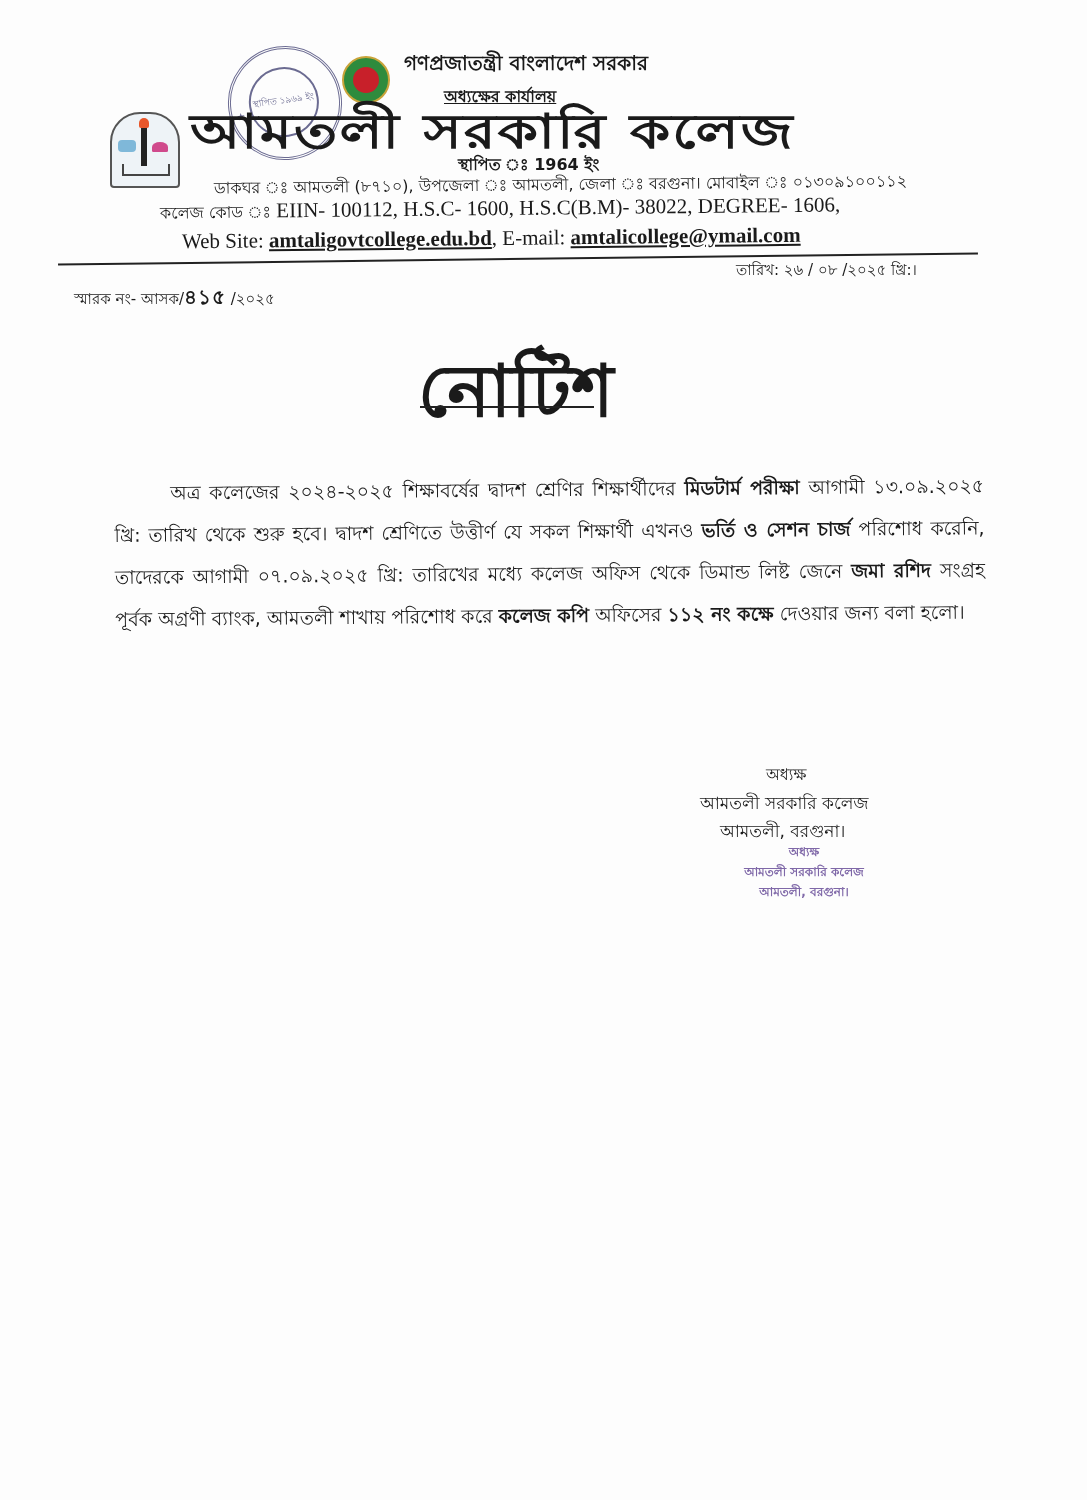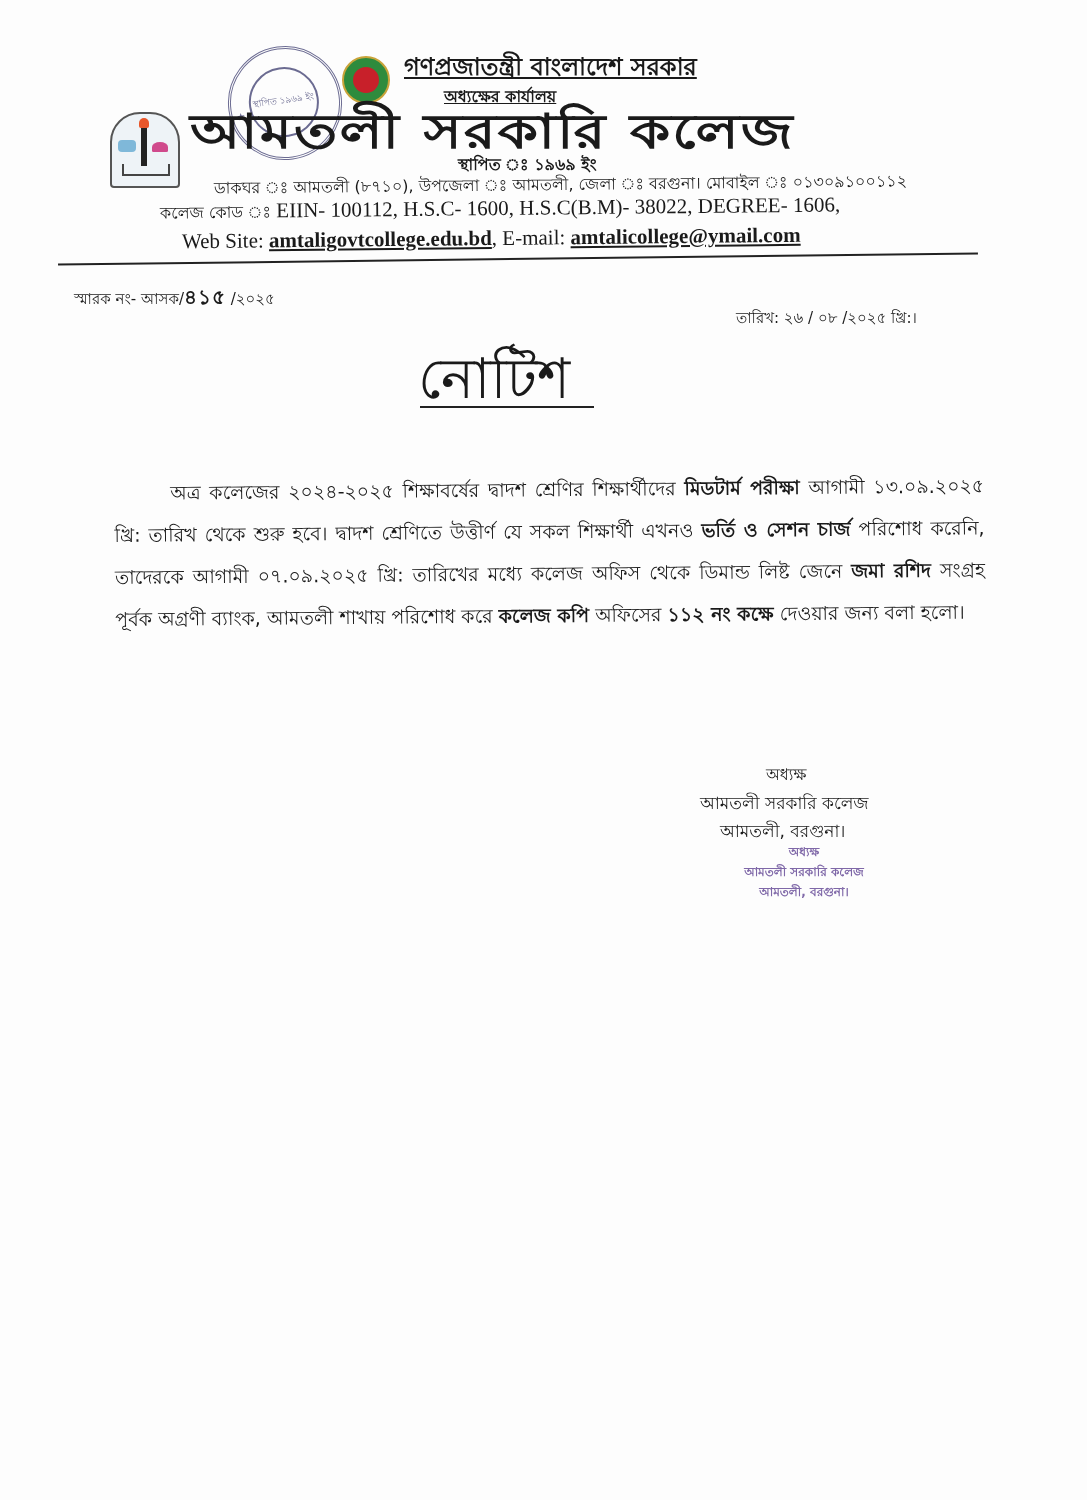--- a/index.html
+++ b/index.html
@@ -23,37 +23,37 @@
   .college-logo { position: absolute; left: 110px; top: 112px; width: 66px; height: 72px;
                   border: 2px solid #555; border-radius: 30px 30px 4px 4px; background: #eef3f7; overflow: hidden; }
   .college-logo .flame { position: absolute; left: 29px; top: 12px; width: 6px; height: 40px; background: #222; }
   .college-logo .flame::before { content: ""; position: absolute; left: -2px; top: -8px; width: 10px; height: 10px;
                   border-radius: 50% 50% 20% 20%; background: #e8562a; }
   .college-logo .lotus { position: absolute; left: 40px; top: 28px; width: 16px; height: 10px; background: #d04a8c;
                   border-radius: 50% 50% 10% 10%; }
   .college-logo .water { position: absolute; left: 6px; top: 26px; width: 18px; height: 12px; background: #7fb8d9; border-radius: 4px; }
   .college-logo .book { position: absolute; left: 10px; top: 50px; width: 44px; height: 10px; border: 2px solid #444; border-top: none; }
 
-  .gov-name { position: absolute; left: 404px; top: 48px; font-size: 24px; font-weight: bold; text-decoration: underline; }
+  .gov-name { position: absolute; left: 404px; top: 48px; font-size: 20px; font-weight: bold; }
   .office-name { position: absolute; left: 444px; top: 84px; font-size: 16px; font-weight: bold; text-decoration: underline; }
   .college-title { position: absolute; left: 190px; top: 96px; font-size: 58px; font-weight: bold; letter-spacing: 2px;
                    font-family: "DejaVu Sans", sans-serif; transform: scaleY(.82); transform-origin: top left; }
   .established { position: absolute; left: 458px; top: 152px; font-size: 16px; font-weight: bold; }
   .address-line { position: absolute; left: 214px; top: 172px; font-size: 16px; transform: rotate(-0.6deg); }
   .codes-line { position: absolute; left: 160px; top: 196px; font-size: 21px; font-family: "Liberation Serif", serif; transform: rotate(-0.6deg); }
   .web-line { position: absolute; left: 182px; top: 226px; font-size: 21px; font-family: "Liberation Serif", serif; transform: rotate(-0.6deg); }
   .web-line .link { font-weight: bold; text-decoration: underline; }
   .rule { position: absolute; left: 58px; top: 258px; width: 920px; height: 2px; background: #222; transform: rotate(-0.7deg); }
 
-  .date-line { position: absolute; left: 736px; top: 258px; font-size: 15px; margin-top: 48px; }
+  .date-line { position: absolute; left: 736px; top: 258px; font-size: 15px; }
   .memo-line { position: absolute; left: 74px; top: 282px; font-size: 15px; }
   .memo-line .hand { font-size: 20px; font-weight: bold; letter-spacing: 1px; }
 
   
-  .notice-title { position: absolute; left: 418px; top: 336px; font-size: 56px; font-weight: normal; }
+  .notice-title { position: absolute; left: 418px; top: 336px; font-size: 72px; font-weight: bold; }
   .notice-underline { position: absolute; left: 420px; top: 406px; width: 174px; height: 2px; background: #222; }
 
   
   .body-text { position: absolute; left: 114px; top: 472px; width: 870px; font-size: 19px; line-height: 42px;
                text-align: justify; transform: rotate(-0.5deg); transform-origin: left top; }
   .body-text p { margin: 0; text-indent: 56px; }
   .body-text b { font-weight: bold; }
 
   
   .signature { position: absolute; left: 730px; top: 712px; width: 320px; height: 70px; }
@@ -80,21 +80,21 @@
     <div class="inner"></div>
     <span class="star">★</span>
     <span class="txt">স্থাপিত ১৯৬৯ ইং</span>
   </div>
 
   <div class="gov-emblem"></div>
 
   <div class="gov-name">গণপ্রজাতন্ত্রী বাংলাদেশ সরকার</div>
   <div class="office-name">অধ্যক্ষের কার্যালয়</div>
   <div class="college-title">আমতলী সরকারি কলেজ</div>
-  <div class="established">স্থাপিত ঃ ১৯৬৯ ইং</div>
+  <div class="established">স্থাপিত ঃ 1964 ইং</div>
   <div class="address-line">ডাকঘর ঃ আমতলী (৮৭১০), উপজেলা ঃ আমতলী, জেলা ঃ বরগুনা। মোবাইল ঃ ০১৩০৯১০০১১২</div>
 
   <div class="codes-line">
     <span style="font-family:'DejaVu Sans',sans-serif;font-size:16px;">কলেজ কোড ঃ</span>
     <span>EIIN- 100112, H.S.C- 1600, H.S.C(B.M)- 38022, DEGREE- 1606,</span>
   </div>
 
   <div class="web-line">
     <span>Web Site:</span>
     <span class="link">amtaligovtcollege.edu.bd</span><span>, E-mail:</span>

